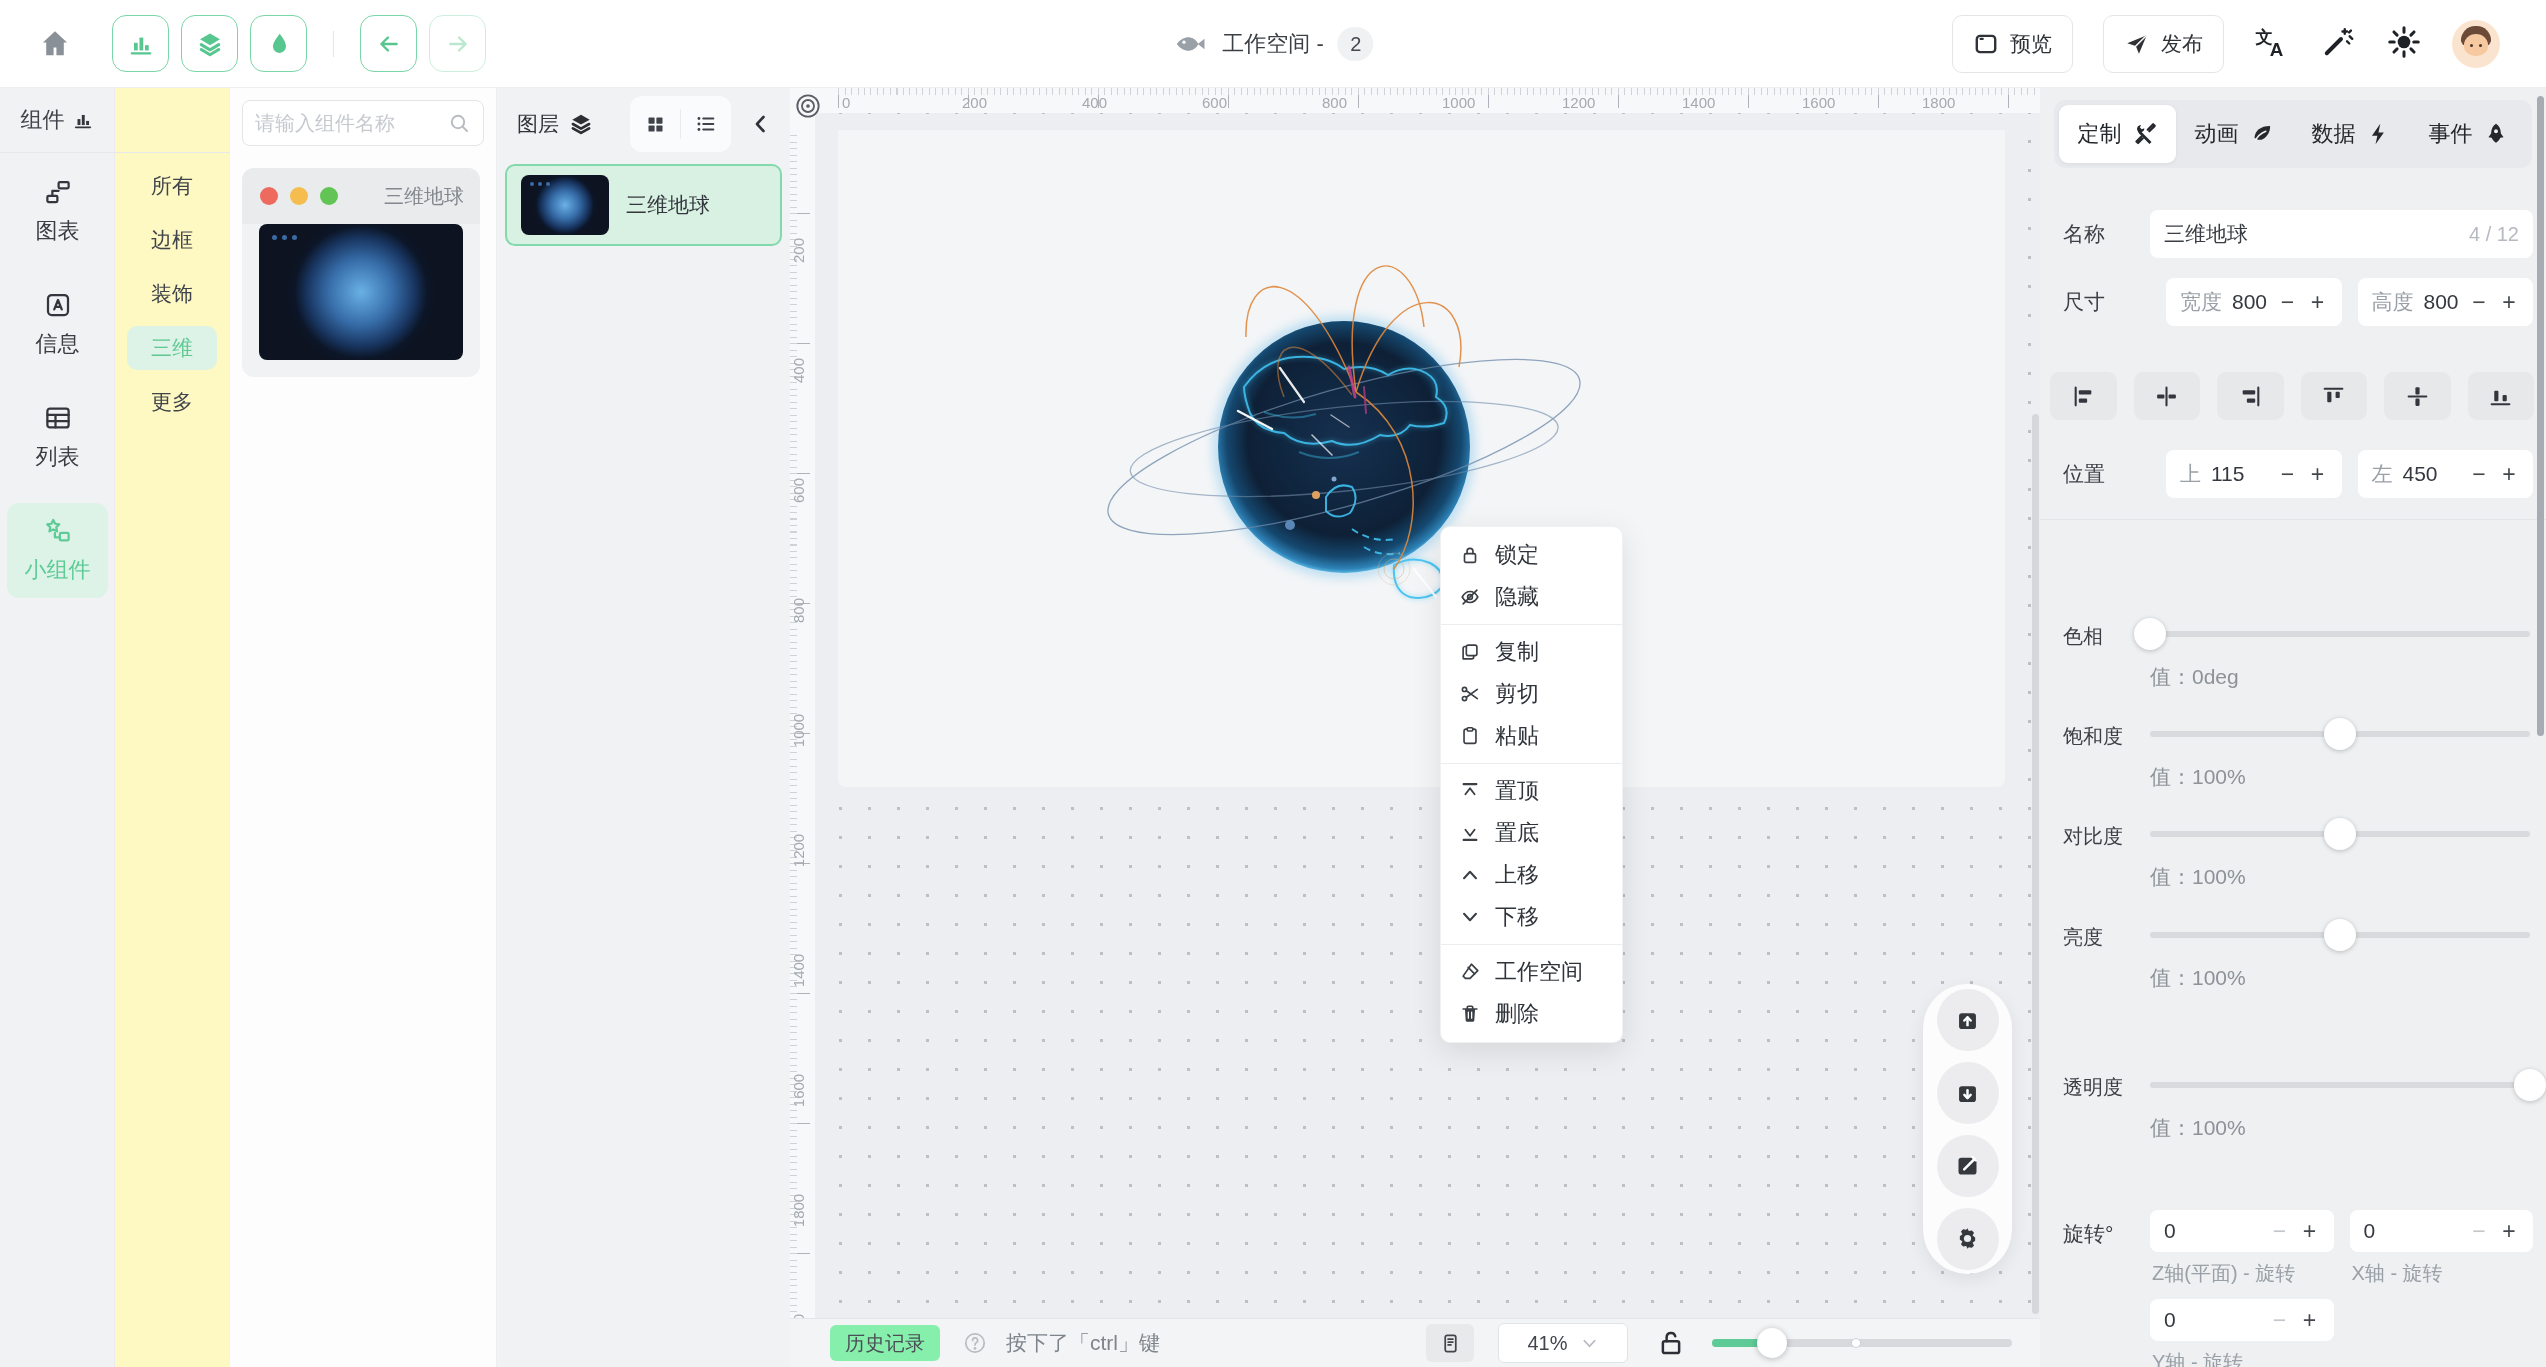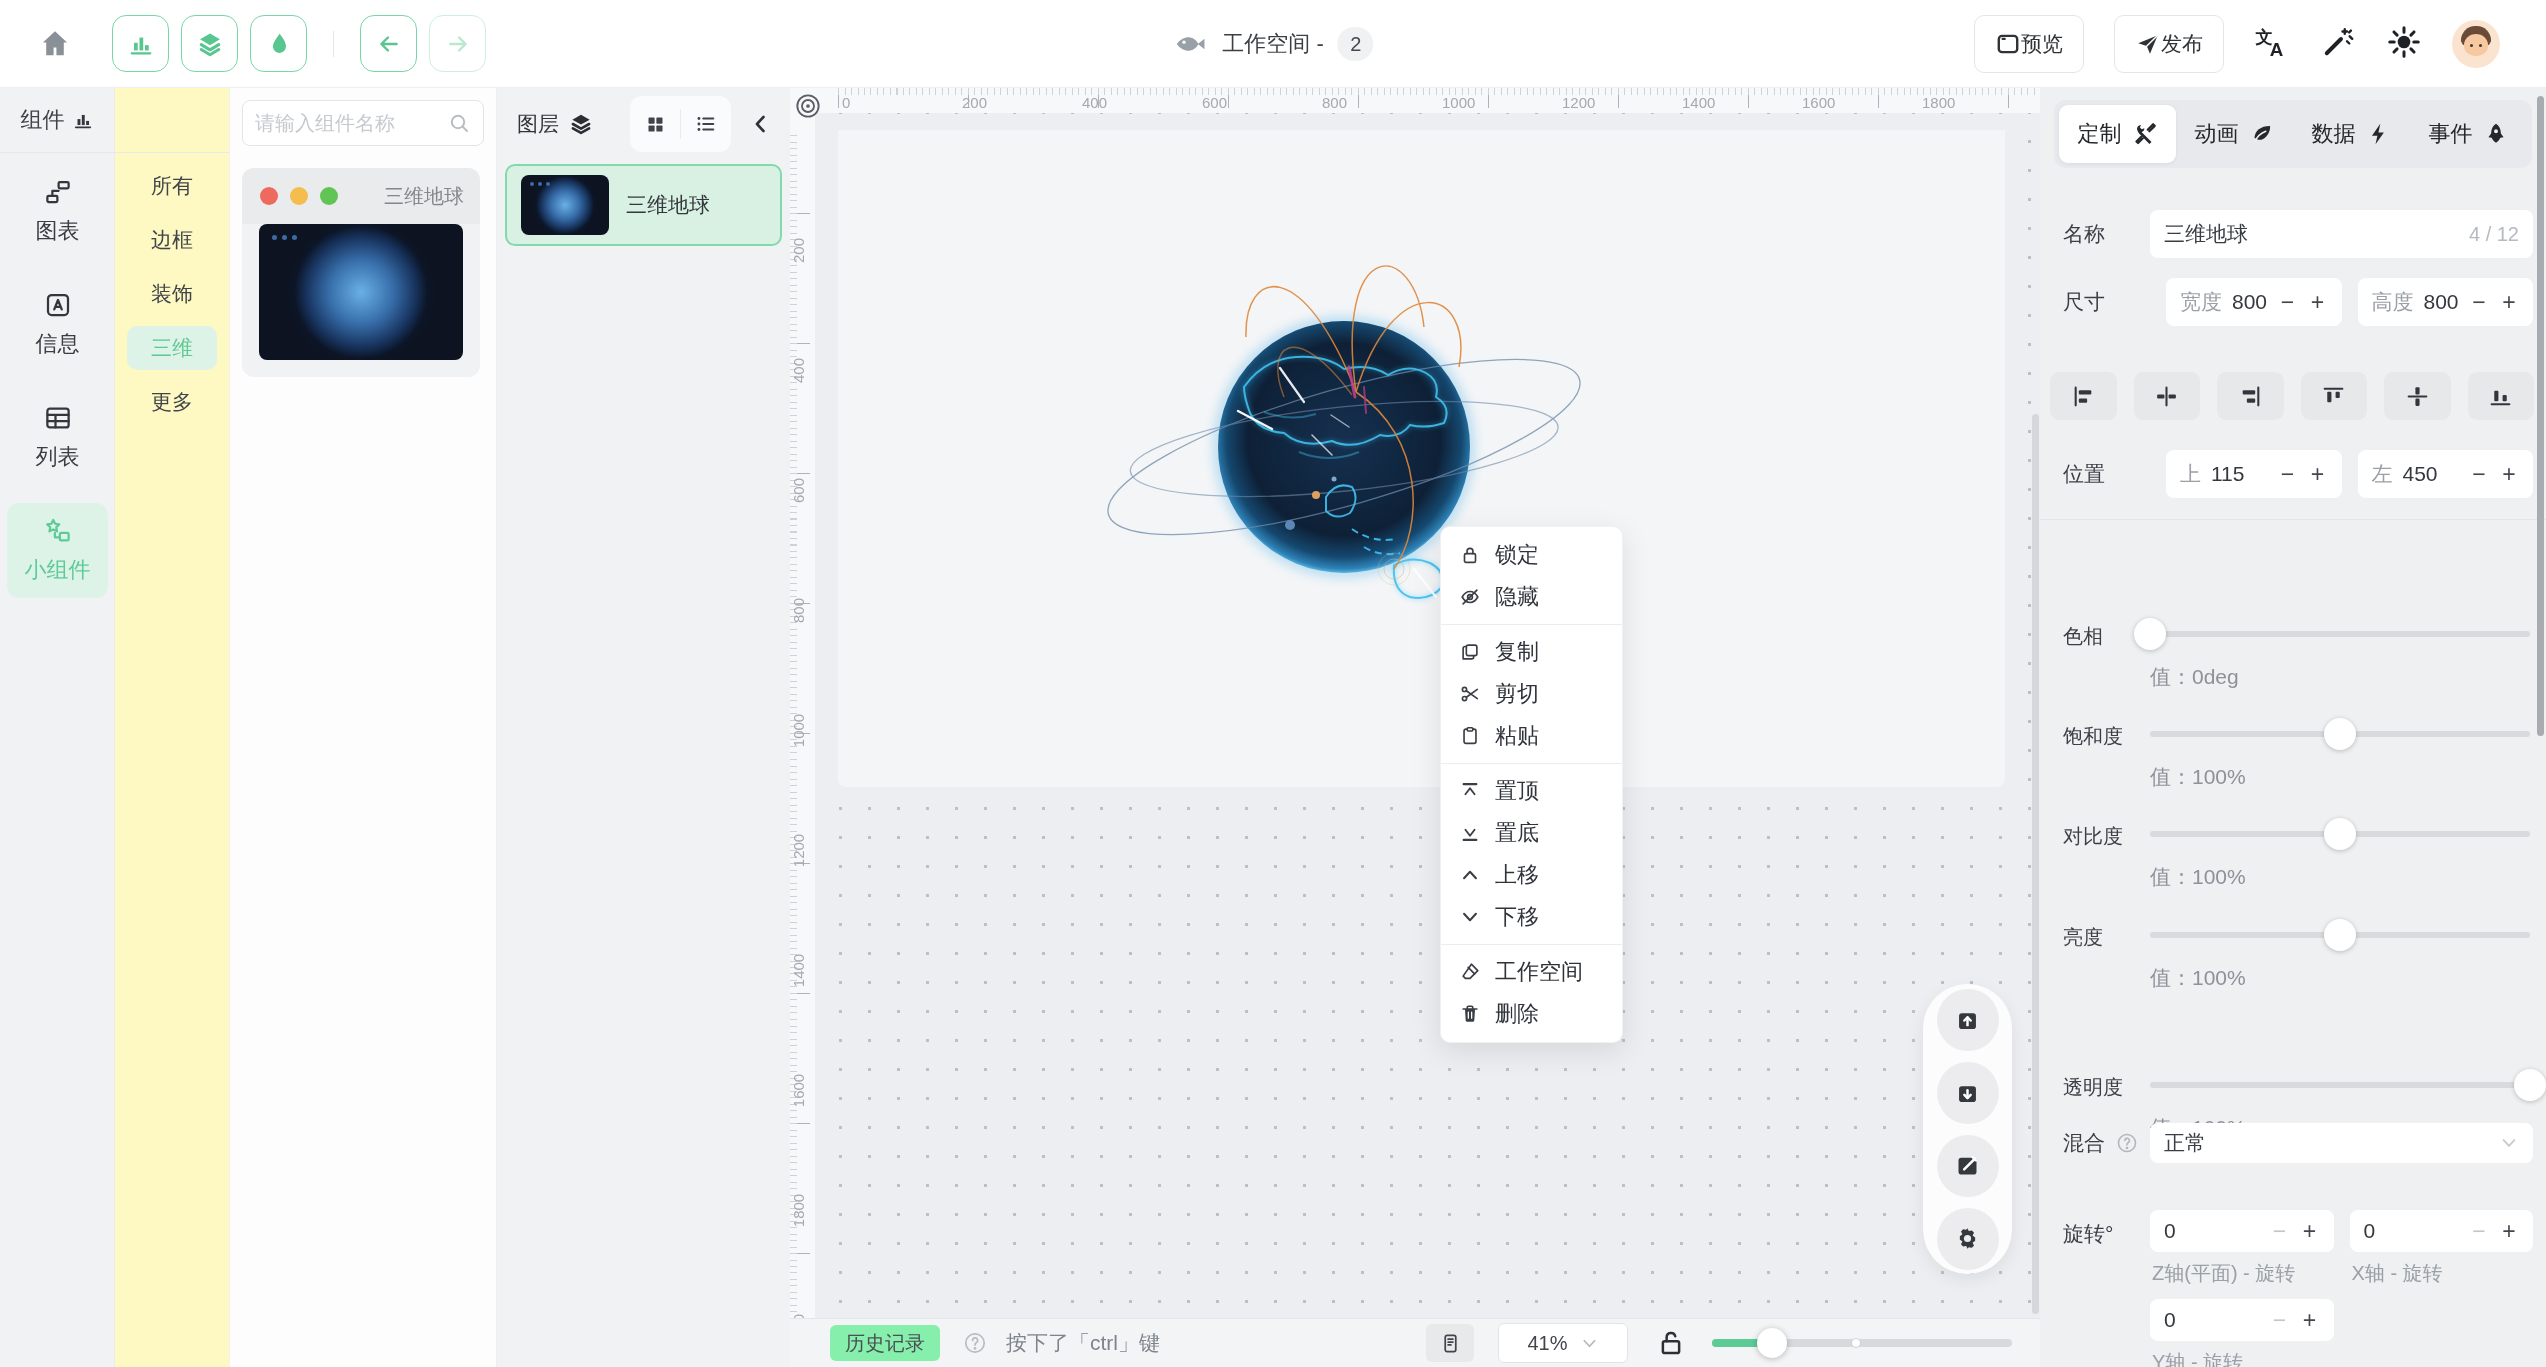--- a/index.html
+++ b/index.html
@@ -10,21 +10,21 @@
 
 #topbar{position:absolute;left:0;top:0;width:2546px;height:88px;background:#fff;border-bottom:1px solid #eceef0;display:flex;align-items:center;z-index:30}
 #tb-left{display:flex;align-items:center;gap:12px;margin-left:38px}
 .tb-btn{width:57px;height:57px;border:1.5px solid #79d6a7;border-radius:14px;background:#fff;display:flex;align-items:center;justify-content:center;color:#57c68f}
 .tb-btn.dis{border-color:#cdefdd;color:#b9e8cf}
 .tb-div{width:1px;height:26px;background:#e3e5e8;margin:0 14px}
 #tb-center{position:absolute;left:50%;top:0;height:88px;transform:translateX(-50%);display:flex;align-items:center;gap:14px}
 #ws-title{font-size:22px;color:#3b3f46}
 #ws-badge{min-width:36px;height:34px;padding:0 10px;border-radius:17px;background:#eff1f3;display:flex;align-items:center;justify-content:center;font-size:20px;color:#45494f}
 #tb-right{position:absolute;right:46px;top:0;height:88px;display:flex;align-items:center;gap:30px}
-.pill-btn{height:58px;padding:0 20px;border:1px solid #e3e5e8;border-radius:10px;background:#fff;display:flex;align-items:center;font-size:21px;color:#2f3338}
+.pill-btn{height:58px;padding:0 20px;border:1px solid #e3e5e8;border-radius:10px;background:#fff;display:flex;gap:11px;align-items:center;font-size:21px;color:#2f3338}
 .plain-ic{color:#1e2125}
 #avatar{width:48px;height:48px;border-radius:50%;background:#fbe4cf;position:relative;overflow:hidden}
 #avatar .hair{position:absolute;left:9px;top:6px;width:30px;height:20px;border-radius:15px 15px 6px 6px;background:#6b4a38}
 #avatar .face{position:absolute;left:12px;top:14px;width:24px;height:22px;border-radius:50% 50% 46% 46%;background:#f6c9a0}
 #avatar .eye{position:absolute;top:24px;width:3px;height:3px;border-radius:50%;background:#44372e}
 
 #rail{position:absolute;left:0;top:88px;width:115px;bottom:0;background:#f0f2f4;border-right:1px solid #e9ebee}
 #rail-head{height:64px;display:flex;align-items:center;justify-content:center;gap:7px;font-size:22px;color:#3f434a}
 #head-divider{position:absolute;left:0;top:152px;width:230px;height:1px;background:#e6e8ea;z-index:5}
 .rail-item{width:101px;margin:12px 7px 18px;padding:13px 0;border-radius:12px;display:flex;flex-direction:column;align-items:center;gap:9px;color:#3a3e44;font-size:22px}
@@ -833,40 +833,20 @@
         <span class="track"><span class="fill" style="width:50%"></span><span class="thumb" style="left:50%"></span></span>
         <span class="sval">值：100%</span>
       </div>
       <div class="srow" style="top:984px">
         <span class="slabel">透明度</span>
         <span class="track"><span class="fill" style="width:100%"></span><span class="thumb" style="left:100%"></span></span>
         <span class="sval">值：100%</span>
       </div>
     </div>
 
-  <div id="blend-row">
-    <span id="blend-label">
-      <span>混合</span>
-      <span class="ic" style="width:24px;height:24px" id="bl-ic">
-          <svg viewBox="0 0 24 24" fill="none" stroke="currentColor" stroke-width="1.8" stroke-linecap="round" stroke-linejoin="round">
-            <circle cx="12" cy="12" r="8.5" stroke-width="1.6"></circle>
-            <path d="M9.8 9.6a2.3 2.3 0 1 1 3.3 2.1c-.8.4-1.1 1-1.1 1.8v.4" stroke-width="1.6"></path>
-            <path d="M12 17h.01" stroke-width="2.6"></path>
-          </svg>
-        </span>
-    </span>
-    <span id="blend-select">
-      <span>正常</span>
-      <span class="ic" style="width:20px;height:20px" id="bs-ic">
-          <svg viewBox="0 0 24 24" fill="none" stroke="currentColor" stroke-width="1.8" stroke-linecap="round" stroke-linejoin="round">
-            <path d="M5.5 8.5 12 15.5l6.5-7" stroke-width="2.2"></path>
-          </svg>
-        </span>
-    </span>
-  </div>
 
   <div id="rotate-row">
     <span class="ilabel" style="padding-top:10px">旋转°</span>
     <div id="rotate-fields">
         <div class="rcell">
           <span class="num-field lite">
             <span class="val">0</span>
             <span class="minus">−</span>
             <span class="plus">+</span>
           </span>

